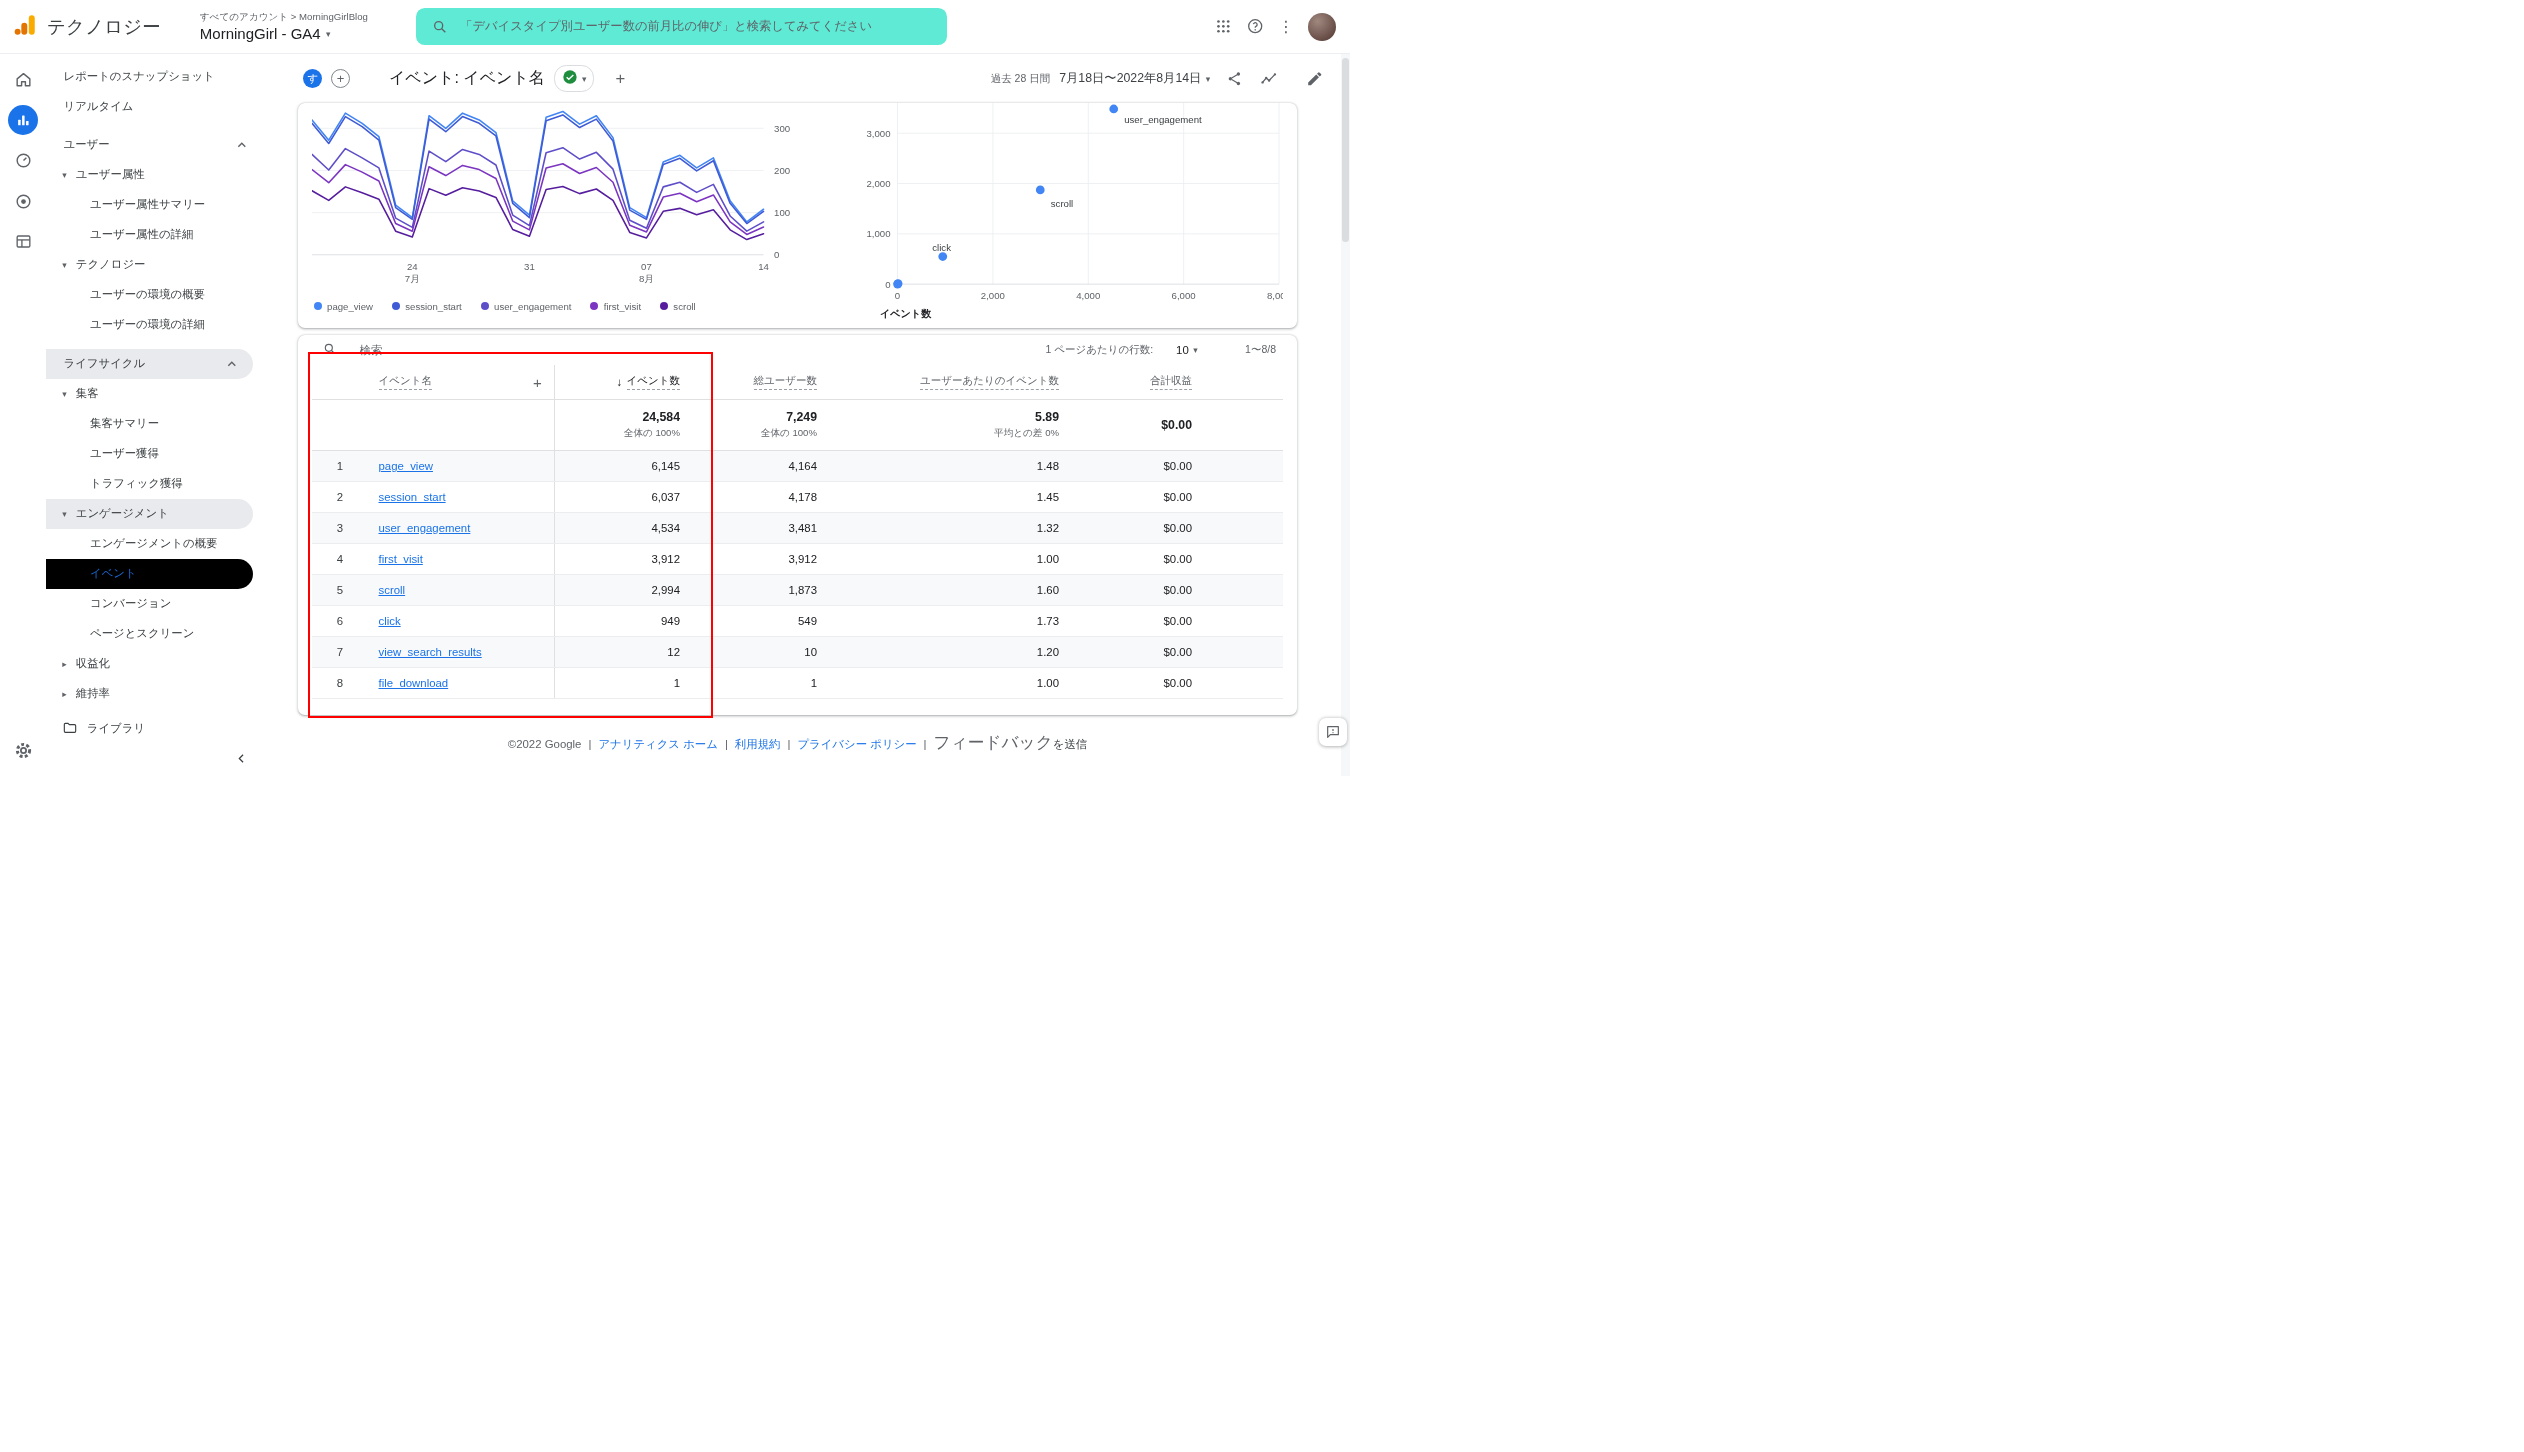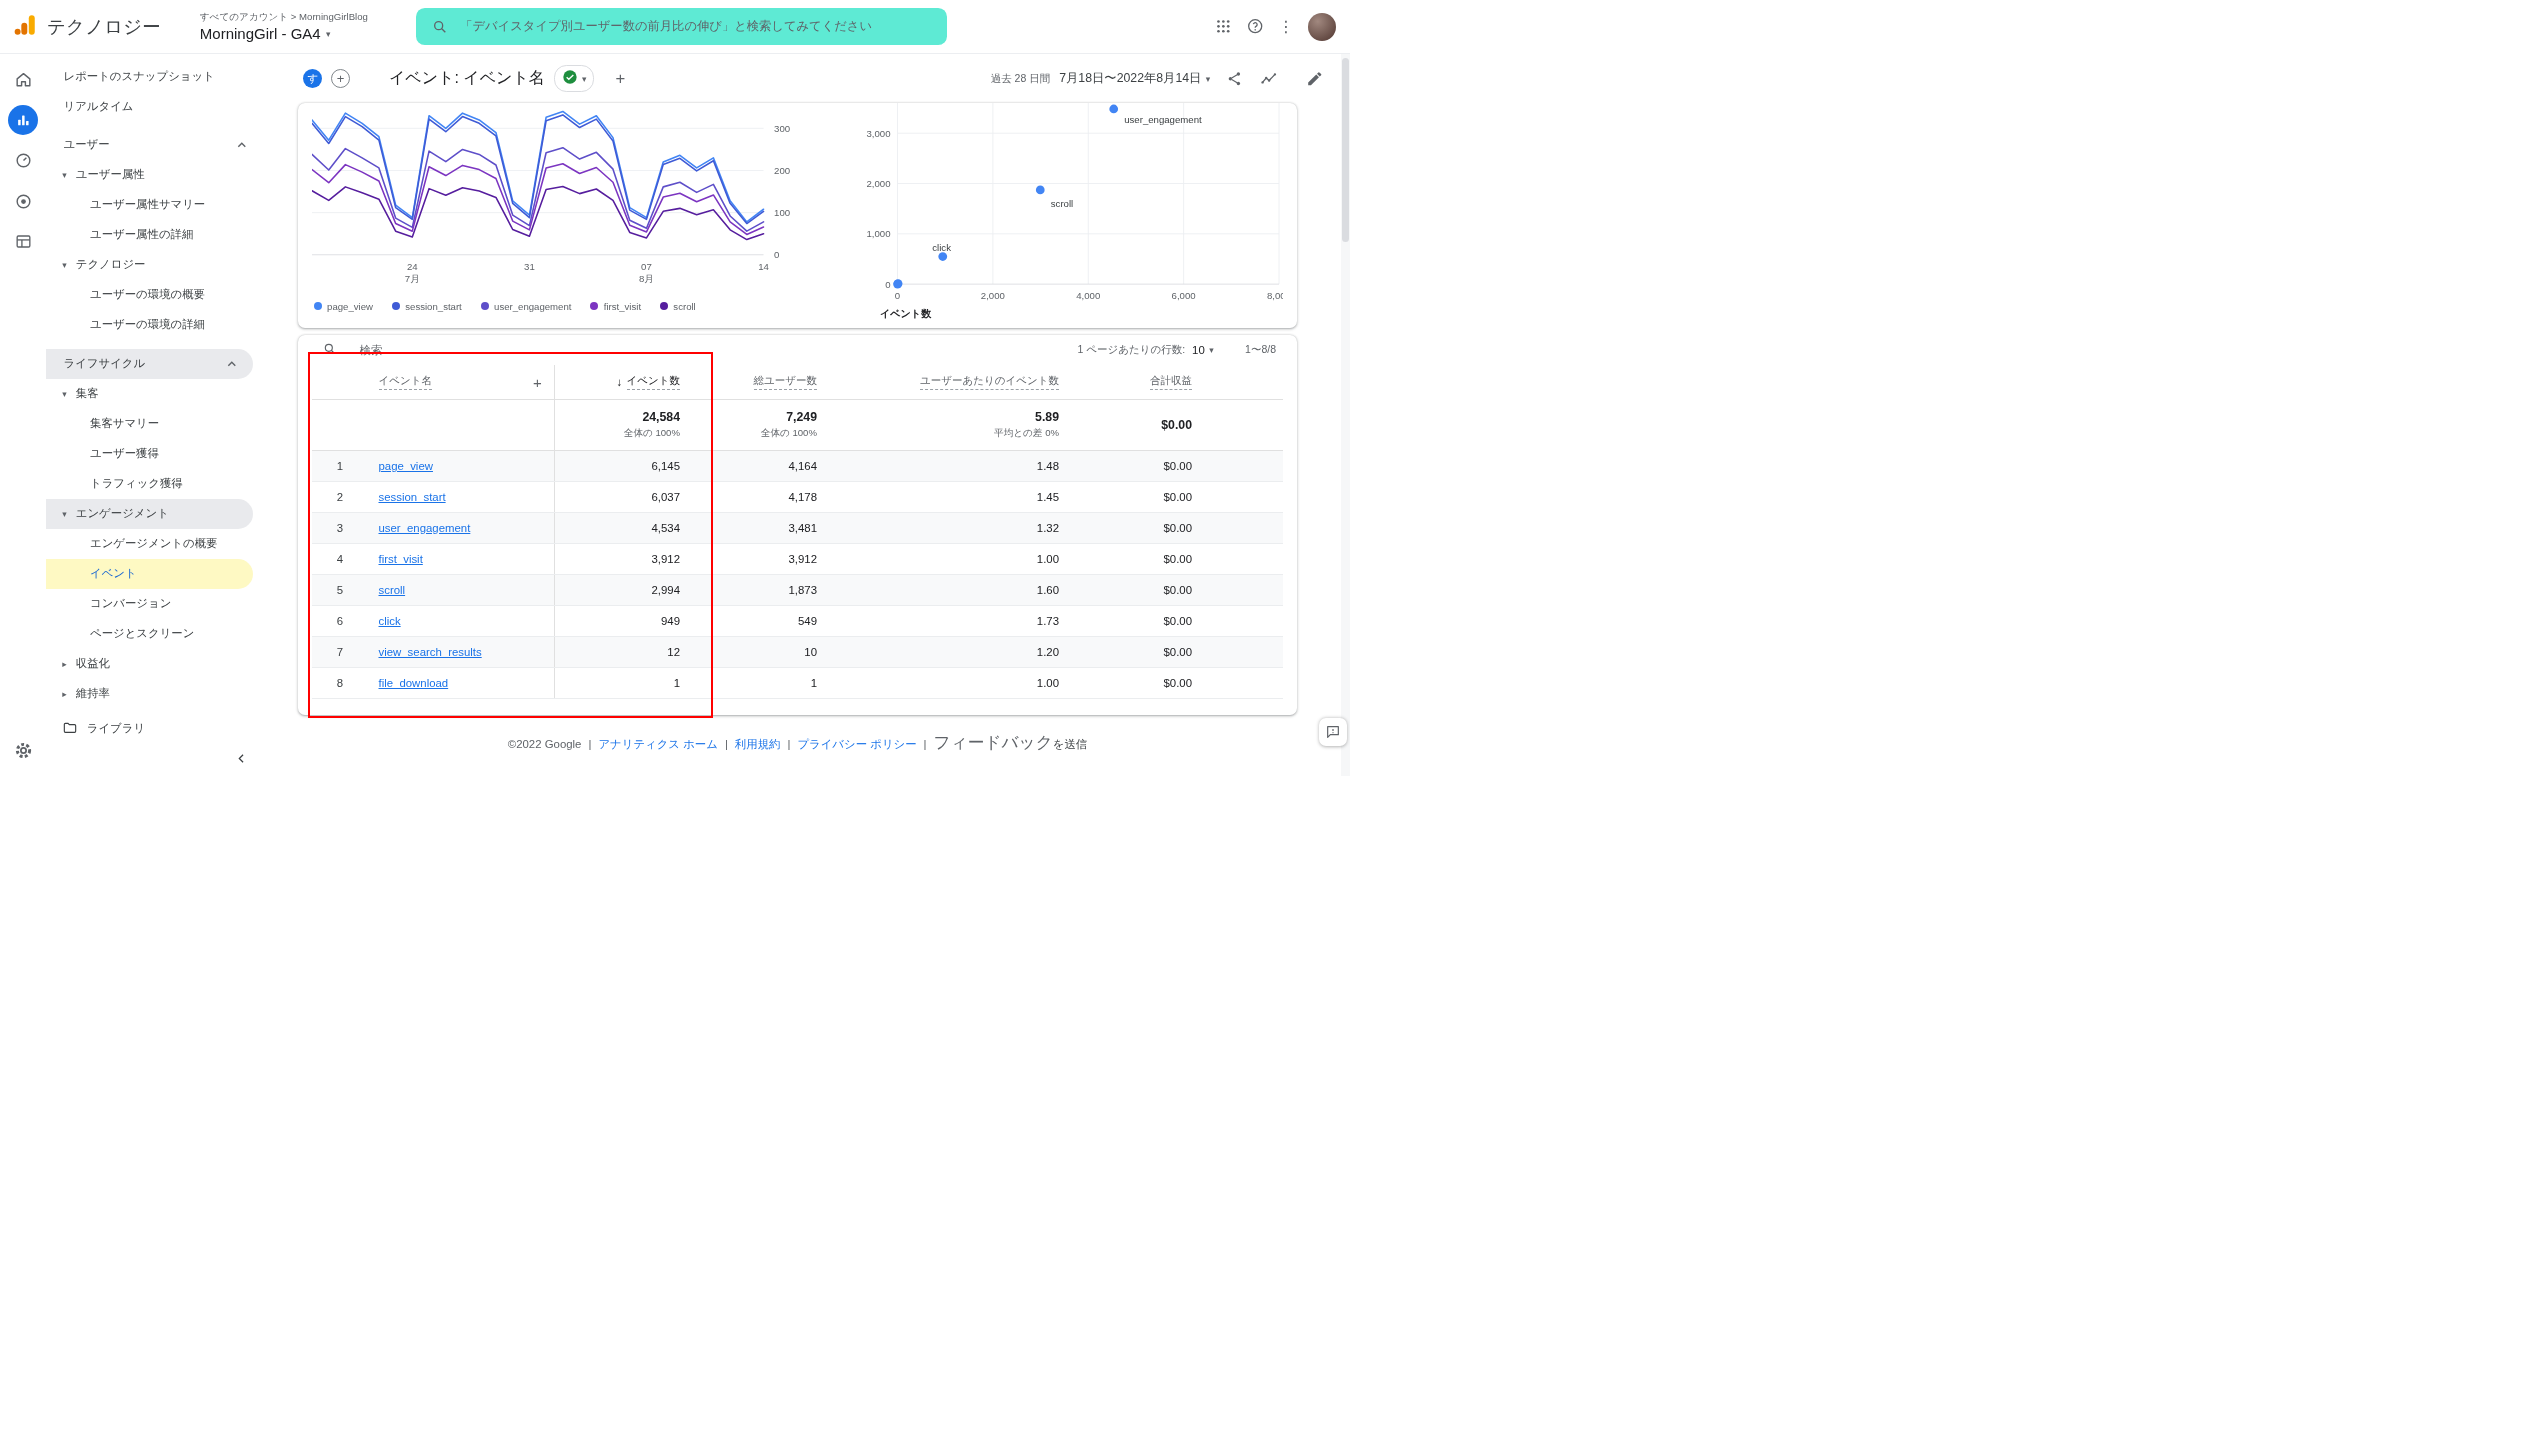--- a/index.html
+++ b/index.html
@@ -32,21 +32,21 @@
   .sidebar { width:217px; flex-shrink:0; padding-top:7px; position:relative; overflow:hidden; }
   .sb-item { height:30px; display:flex; align-items:center; font-size:11.4px; color:#3c4043; cursor:pointer; }
   .sb-item .lbl { white-space:nowrap; overflow:hidden; text-overflow:ellipsis; }
   .sb-item.item { padding-left:17.5px; }
   .sb-item.section { padding:0 16px 0 17.5px; margin-top:8.8px; justify-content:space-between; color:#3c4043;font-family:Liberation Mono, monospace; }
   .sb-item.group { padding-left:14px; gap:7px; }
   .sb-item.child { padding-left:44px; }
   .sb-item.library { padding-left:16px; gap:8.8px; margin-top:5.3px; }
   .sb-item .tri { font-size:8.8px; color:#5f6368; width:8.8px; text-align:center; }
   .sb-item.hl { background:#e9eaed; border-radius:0 15px 15px 0; margin-right:10.5px; }
-  .sb-item.selected { background:#fef9c3; color:#1967d2; border-radius:0 15px 15px 0; margin-right:10.5px; }
+  .sb-item.selected { background:#000000; color:#1967d2; border-radius:0 15px 15px 0; margin-right:10.5px; }
   .collapse { position:absolute; bottom:7px; right:14px; cursor:pointer; }
 
   
   main { flex:1; padding:0 53px 0 35px; position:relative; }
   .report-header { height:49px; display:flex; align-items:center; gap:8.8px; margin-right:-26px; }
   .chip { width:19px; height:19px; border-radius:50%; background:#1a73e8; color:#fff; font-size:10.5px; display:flex; align-items:center; justify-content:center; margin-left:5.3px; cursor:pointer; }
   .plus-circle { width:19px; height:19px; border-radius:50%; border:0.9px solid #80868b; color:#5f6368; font-size:13px; display:flex; align-items:center; justify-content:center; cursor:pointer; }
   .r-title { font-size:16px; font-weight:400; color:#202124; margin:0 0 0 30px; white-space:nowrap; }
   .check-pill { display:flex; align-items:center; gap:4.4px; border:0.9px solid #dadce0; border-radius:12.3px; padding:2.6px 7px; cursor:pointer; }
   .plus-plain { color:#5f6368; font-size:16.7px; margin-left:12.3px; cursor:pointer; }
@@ -59,21 +59,21 @@
   .charts-card { display:flex; justify-content:space-between; height:225px; padding:0 14px; overflow:hidden; width:999px; }
   .line-block { width:491px; }
   .scatter-block { width:421px; }
   .legend { display:flex; align-items:center; gap:19px; margin-top:8.8px; padding-left:1.8px; }
   .legend .li { display:flex; align-items:center; gap:5.3px; font-size:9.6px; color:#5f6368; }
   .legend .dot { width:8px; height:8px; border-radius:50%; display:inline-block; }
 
   .table-card { margin-top:7px; width:999px; padding:0 14px 16px; }
   .t-toolbar { height:30px; display:flex; align-items:center; padding:0 7px 0 10.5px; color:#5f6368; }
   .t-search { display:flex; align-items:center; gap:23px; font-size:11.4px; cursor:text; }
-  .t-pager { margin-left:auto; display:flex; align-items:center; gap:7px; font-size:10.5px; }
+  .t-pager { margin-left:auto; display:flex; align-items:center; gap:23px; font-size:10.5px; }
   .rpp { display:flex; align-items:center; gap:4.4px; font-size:11.4px; color:#202124; cursor:pointer; }
   .pg { margin-left:24.5px; }
   .trow-grid { display:grid; grid-template-columns:56px 186px 140px 137px 242px 133px 1fr; align-items:stretch; }
   .thead { height:35px; border-bottom:0.9px solid #e0e0e0; }
   .totals { height:51px; border-bottom:0.9px solid #e0e0e0; }
   .trow { height:31px; border-bottom:0.9px solid #ebedef; font-size:11.4px; }
   .trow.odd { background:#f8f9fa; }
   .c { display:flex; align-items:center; }
   .c.r { justify-content:flex-end; padding-right:14px; }
   .c.num { justify-content:center; color:#3c4043; }

